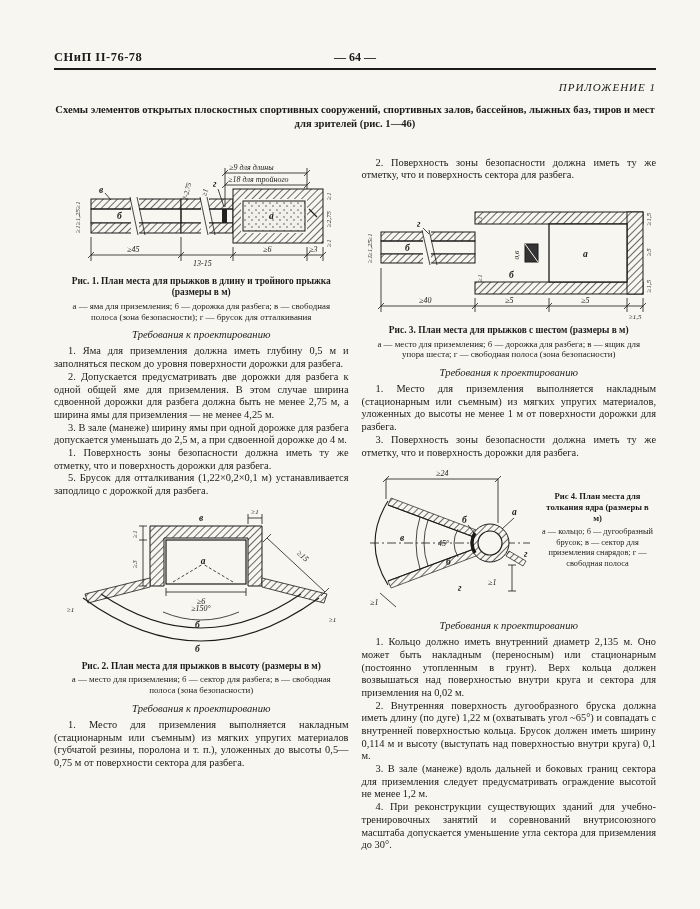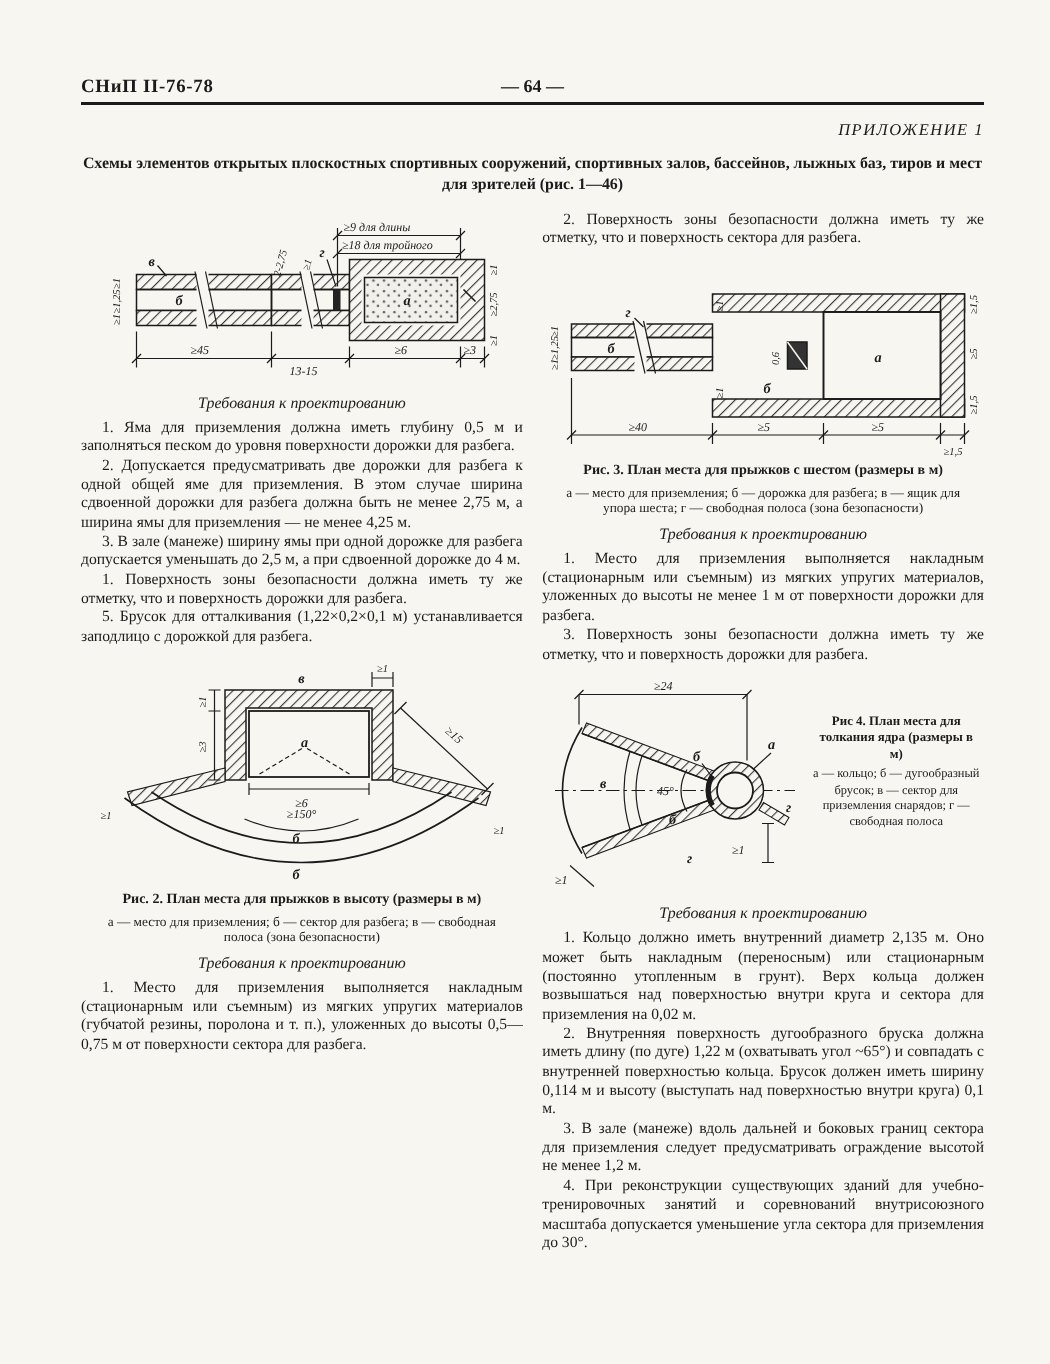--- a/index.html
+++ b/index.html
@@ -10,21 +10,21 @@
     color:#1b1b1b;
     overflow:hidden;
   }
   .page{box-sizing:border-box;width:700px;height:787px;padding:50px 44px 0 54px;}
   .hdr{display:flex;align-items:baseline;border-bottom:2px solid #1b1b1b;padding-bottom:3px;}
   .hdr .code{font-weight:bold;font-size:12.5px;letter-spacing:.5px;flex:1;}
   .hdr .pageno{font-weight:bold;font-size:12px;text-align:center;flex:0 0 auto;}
   .hdr .sp{flex:1;}
   .appendix{font-style:italic;font-size:11px;text-align:right;letter-spacing:1px;margin-top:11px;}
   .intro{font-weight:bold;font-size:10.6px;text-align:center;line-height:1.35;margin-top:10px;}
-  .cols{display:flex;gap:13px;margin-top:9px;align-items:flex-start;}
+  .cols{display:flex;gap:13px;margin-top:25px;align-items:flex-start;}
   .col{width:295px;font-size:10.4px;}
   p.b{margin:0;text-align:justify;line-height:1.22;text-indent:14px;}
   .req-title{font-style:italic;text-align:center;font-size:10.6px;margin:7px 0 5px;}
   .fig-caption{font-weight:bold;text-align:center;font-size:9.4px;line-height:1.25;margin:3px 4px 0;}
   .fig-legend{font-size:8.9px;text-align:center;line-height:1.2;margin:2px 6px 5px;}
   svg.diagram{display:block;margin:2px auto 0;}
   svg .ln{stroke:#1b1b1b;stroke-width:1.1;fill:none;}
   svg .thin{stroke:#1b1b1b;stroke-width:.8;fill:none;}
   svg .lbl{font:italic bold 9.5px "Liberation Serif",serif;fill:#1b1b1b;}
   svg .dim{font:italic 7px "Liberation Serif",serif;fill:#1b1b1b;}
@@ -127,20 +127,22 @@
         <text class="dim" transform="rotate(-90 15 58)" x="15" y="58" text-anchor="middle">≥1,25</text>
         <text class="dim" transform="rotate(-90 15 70)" x="15" y="70" text-anchor="middle">≥1</text>
         <text class="dim" transform="rotate(-90 266 37)" x="266" y="37" text-anchor="middle">≥1</text>
         <text class="dim" transform="rotate(-90 266 60)" x="266" y="60" text-anchor="middle">≥2,75</text>
         <text class="dim" transform="rotate(-90 266 84)" x="266" y="84" text-anchor="middle">≥1</text>
         <text class="dim8" x="62" y="93">≥45</text>
         <text class="dim8" x="128" y="107">13-15</text>
         <text class="dim8" x="198" y="93">≥6</text>
         <text class="dim8" x="244" y="93">≥3</text>
       </svg>
+      <div class="fig-caption">Рис. 1. План места для прыжков в длину и тройного прыжка (размеры в м)</div>
+      <div class="fig-legend">а — яма для приземления; б — дорожка для разбега; в — свободная полоса (зона безопасности); г — брусок для отталкивания</div>
 
       <div class="req-title">Требования к проектированию</div>
       <p class="b">1. Яма для приземления должна иметь глубину 0,5 м и заполняться песком до уровня поверхности дорожки для разбега.</p>
       <p class="b">2. Допускается предусматривать две дорожки для разбега к одной общей яме для приземления. В этом случае ширина сдвоенной дорожки для разбега должна быть не менее 2,75 м, а ширина ямы для приземления — не менее 4,25 м.</p>
       <p class="b">3. В зале (манеже) ширину ямы при одной дорожке для разбега допускается уменьшать до 2,5 м, а при сдвоенной дорожке до 4 м.</p>
       <p class="b">1. Поверхность зоны безопасности должна иметь ту же отметку, что и поверхность дорожки для разбега.</p>
       <p class="b">5. Брусок для отталкивания (1,22×0,2×0,1 м) устанавливается заподлицо с дорожкой для разбега.</p>
 
       <svg class="diagram" width="292" height="152" viewBox="0 0 292 152" style="margin-top:8px;">
         <path d="M95,20 h112 v60 h-14 v-48 h-84 v48 h-14 z" fill="url(#hatch)" stroke="#1b1b1b" stroke-width="1"></path>

